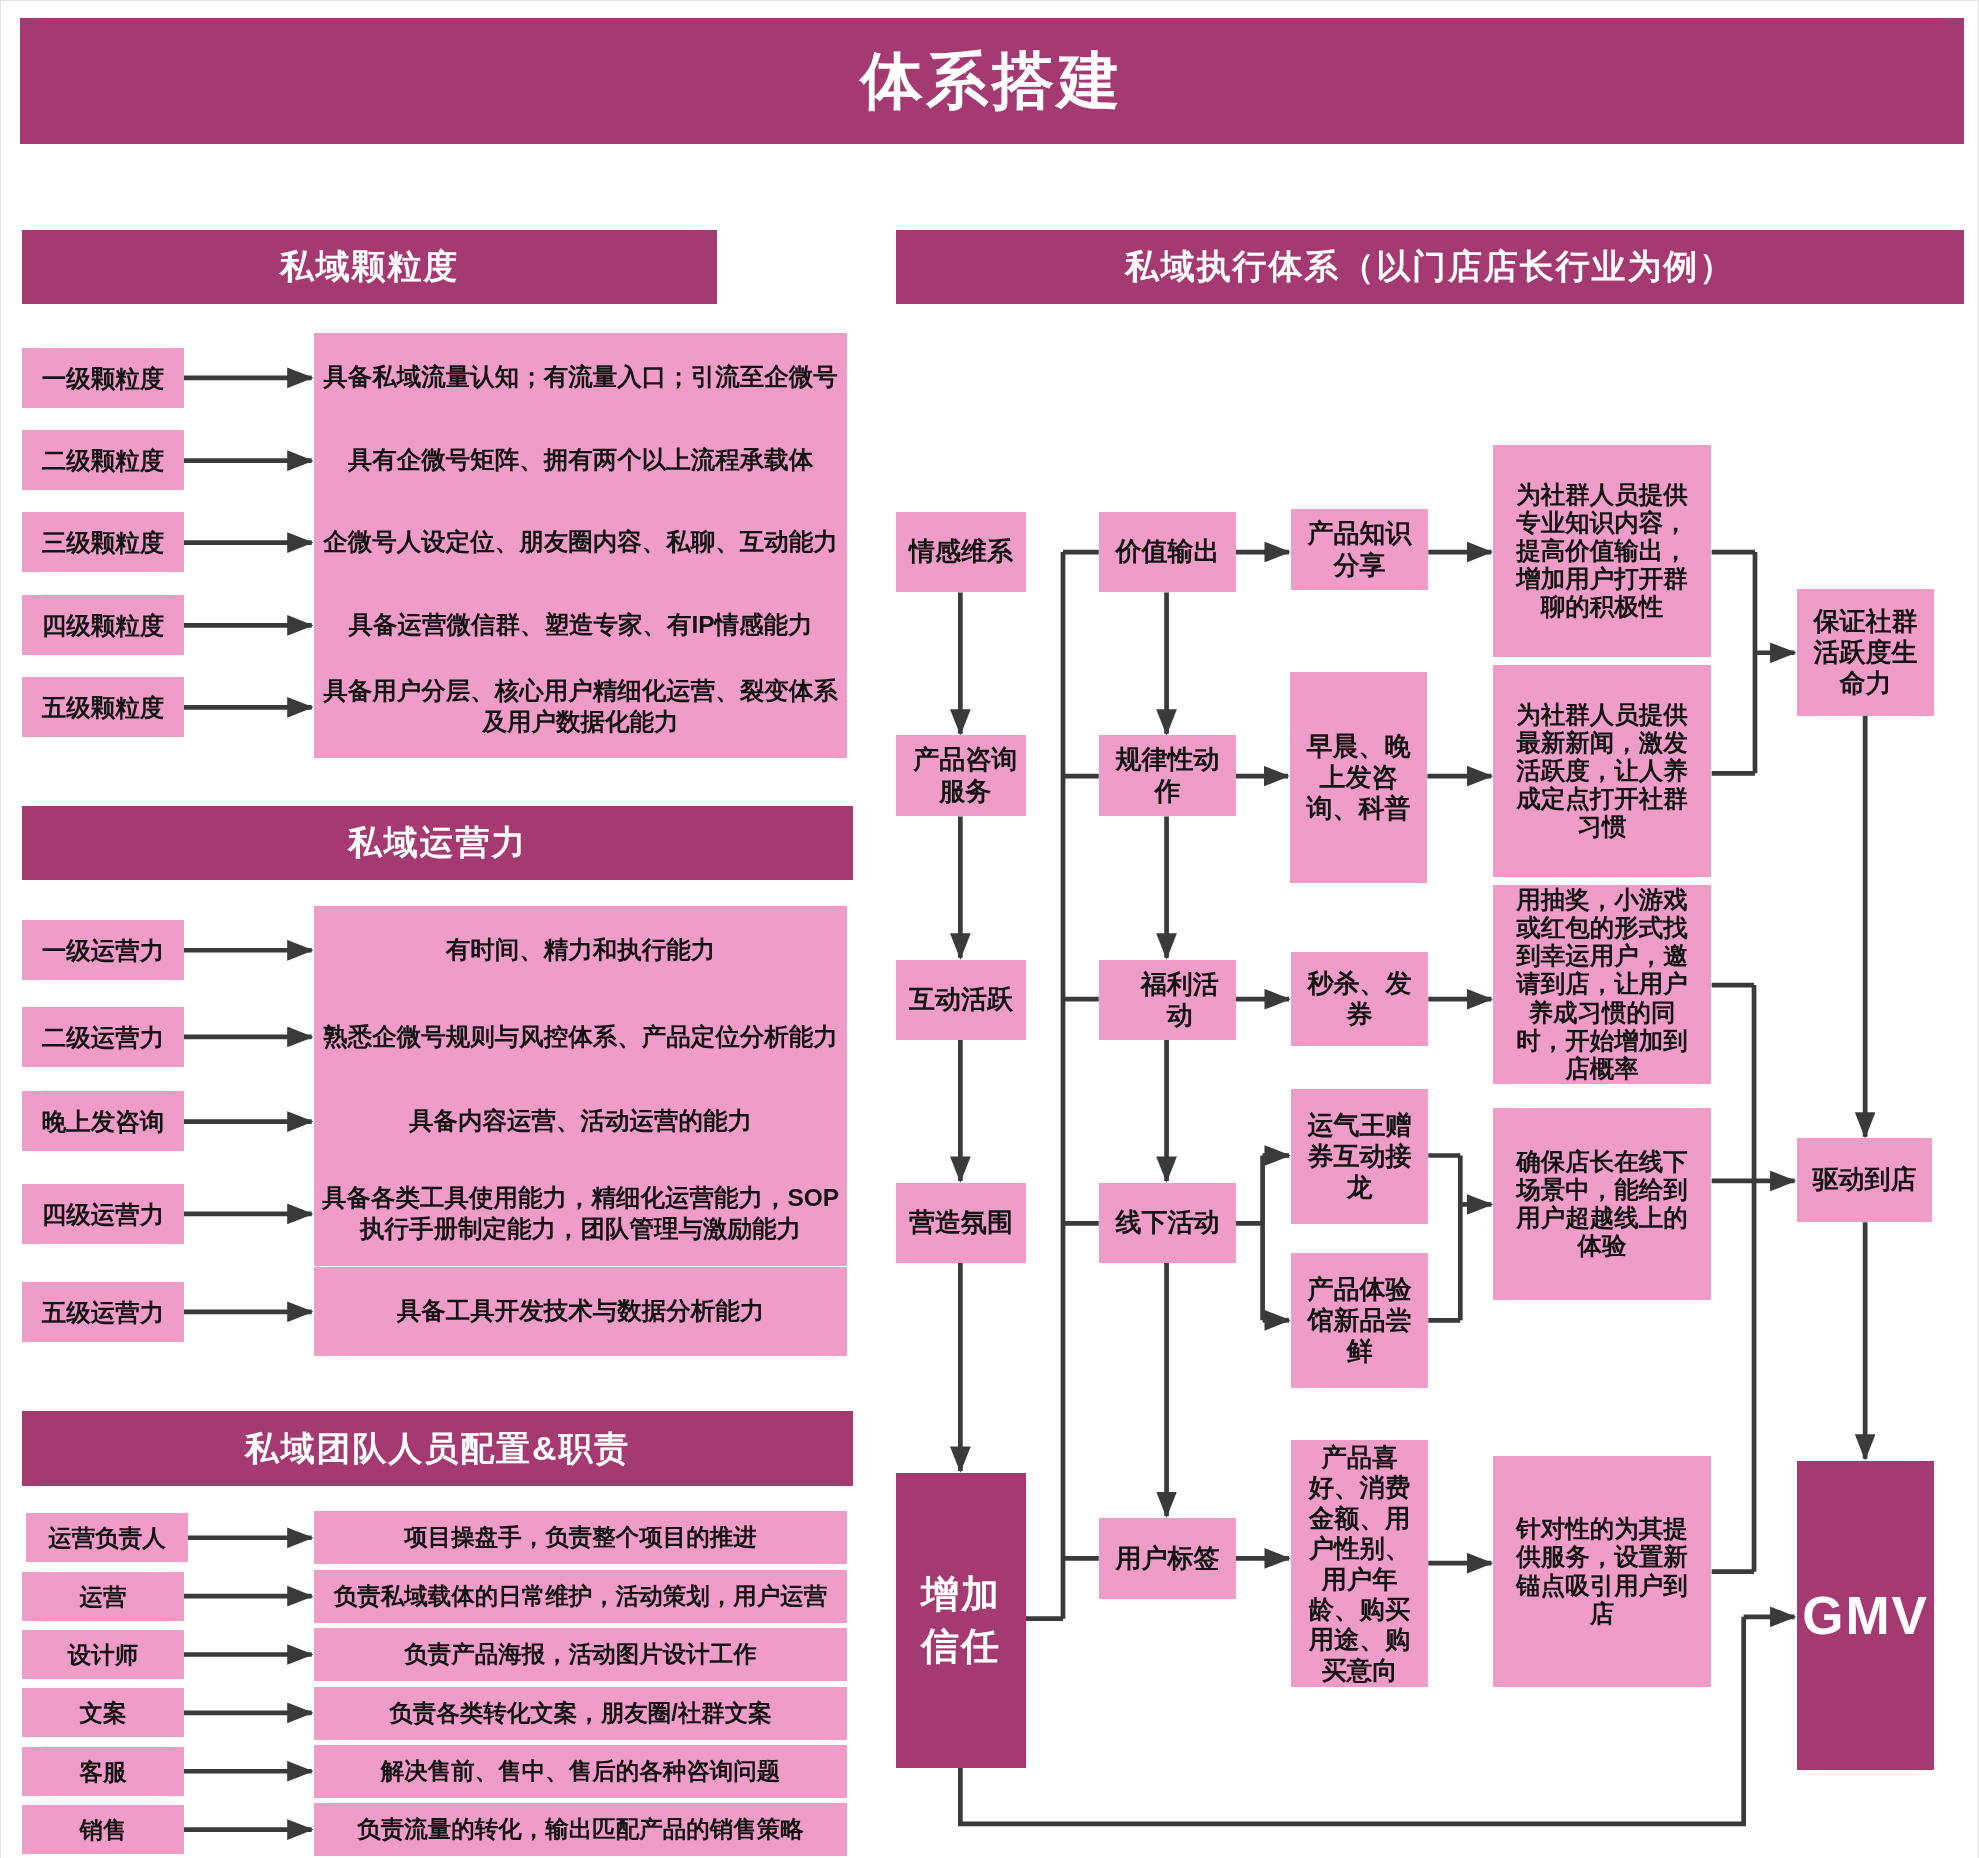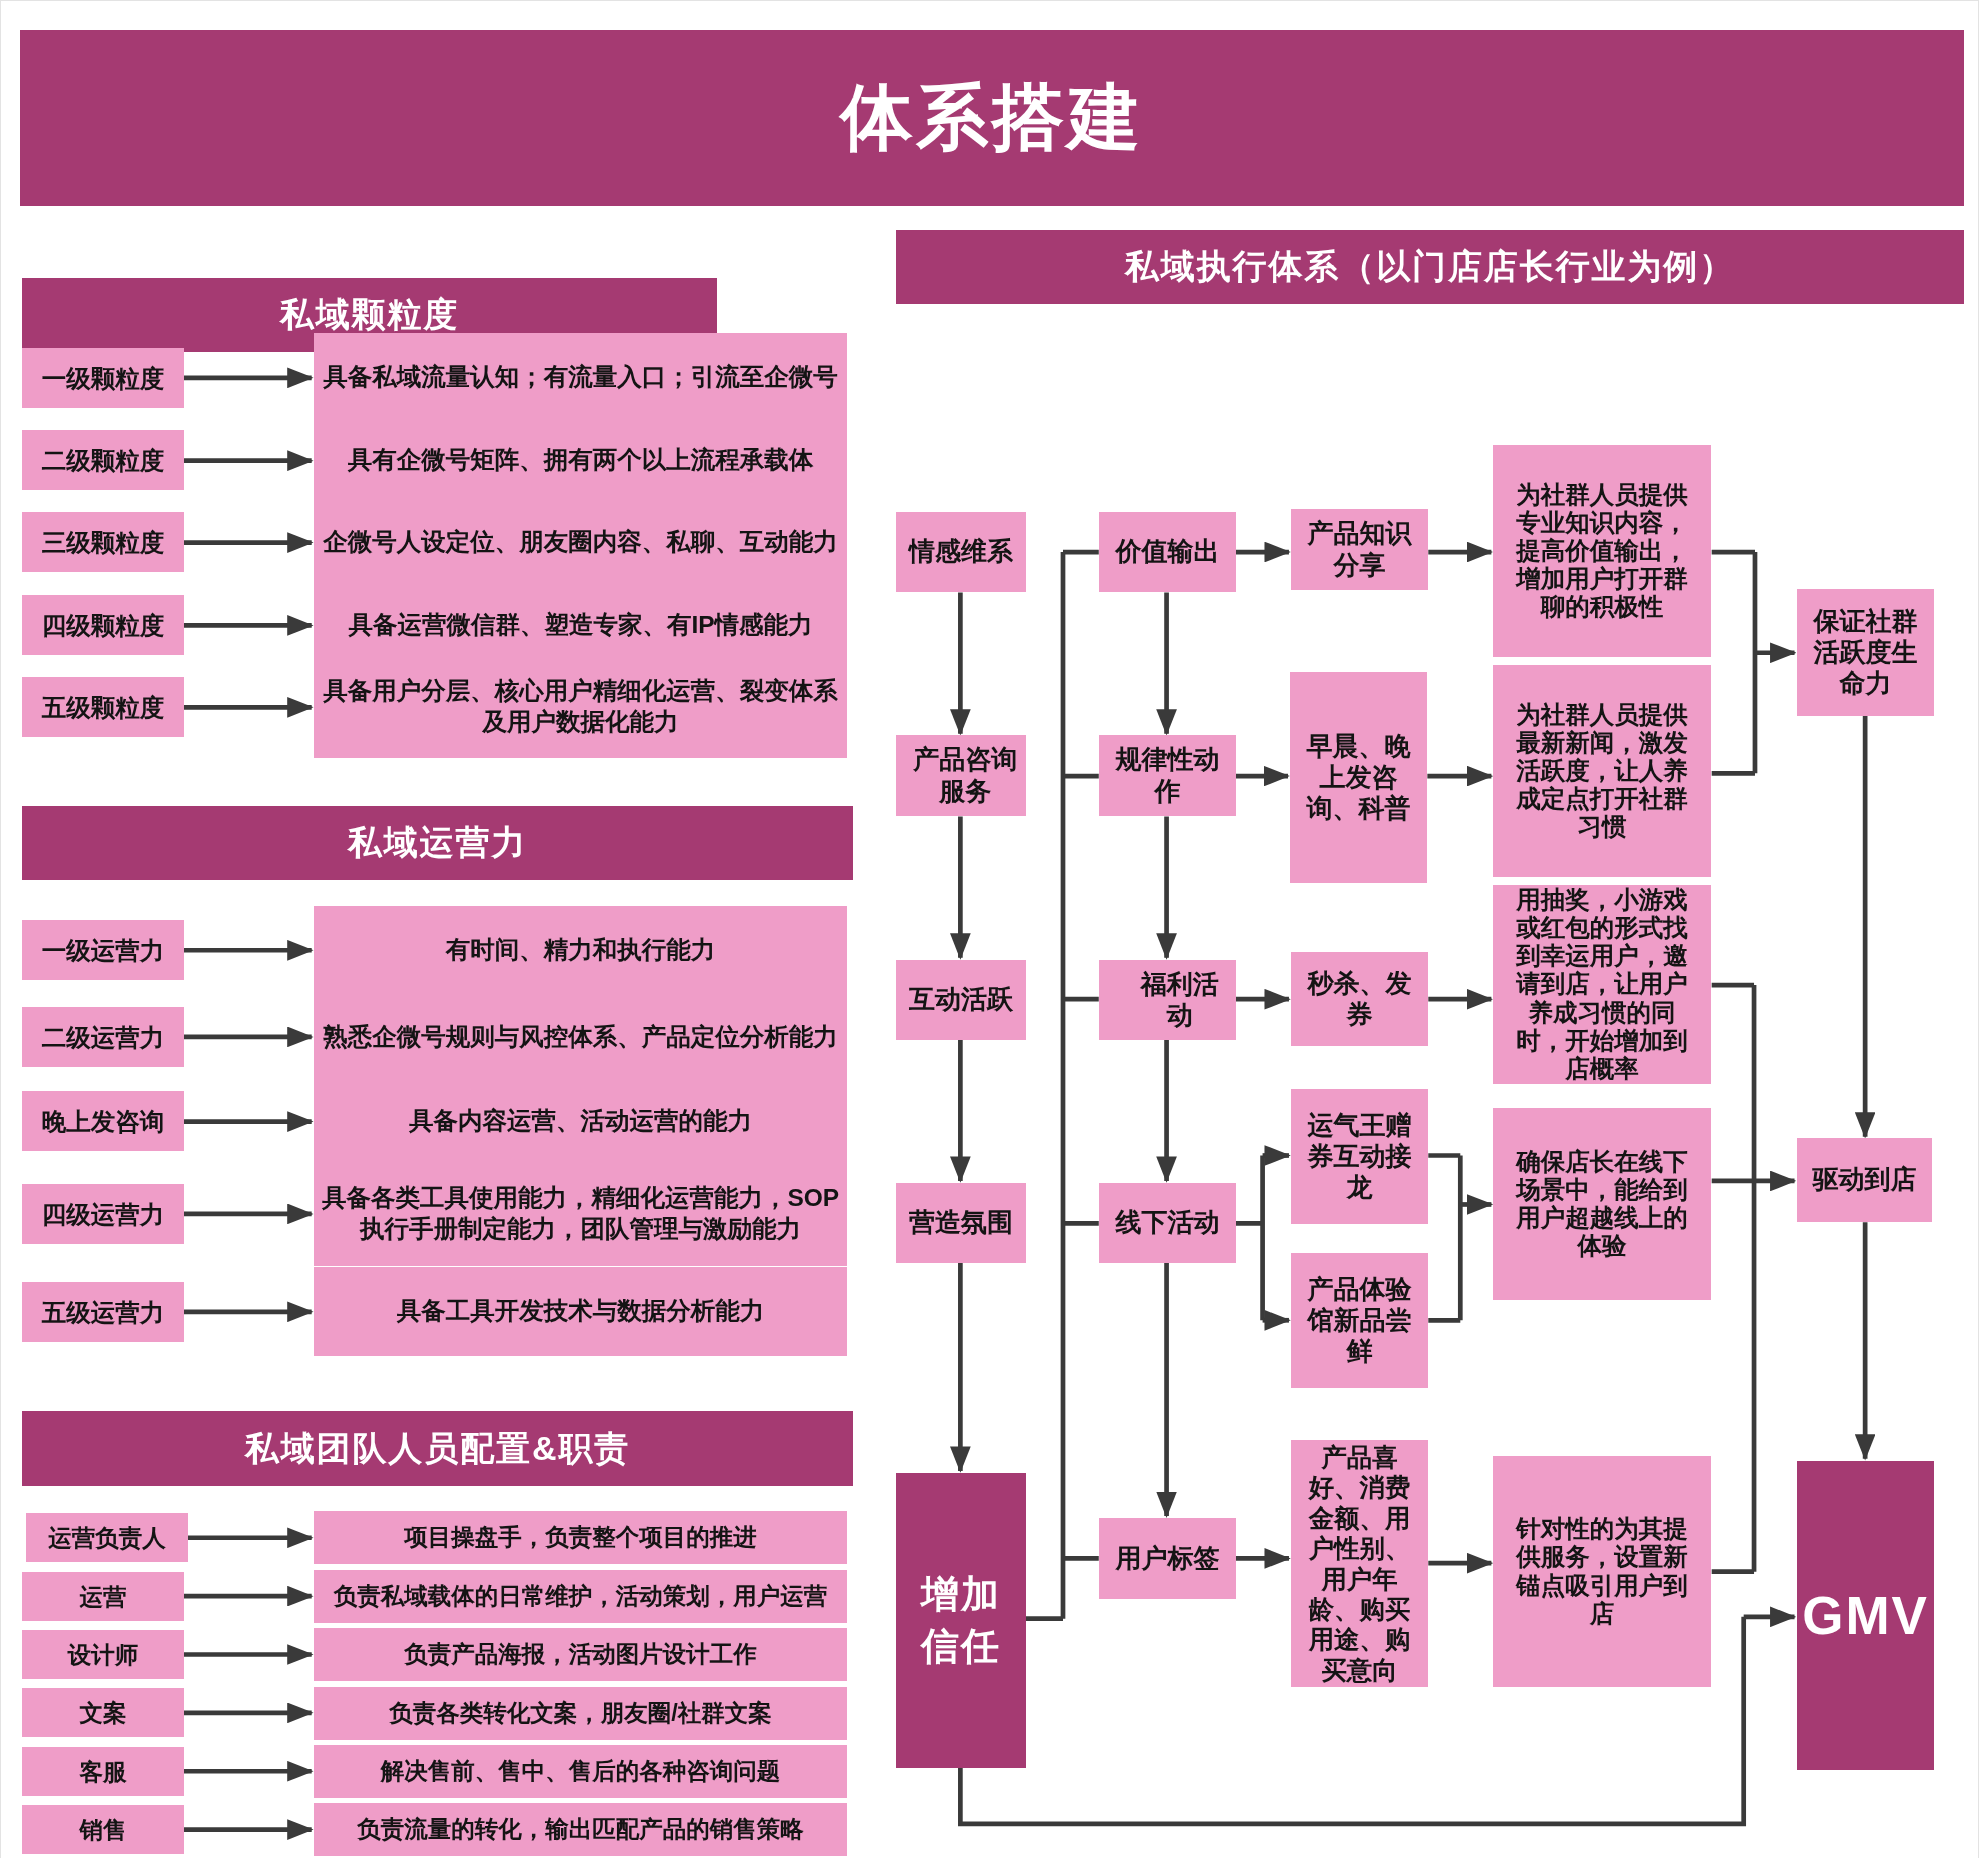--- a/index.html
+++ b/index.html
@@ -7,21 +7,21 @@
     position:relative;width:1979px;height:1859px;background:#fff;
     font-family:"Liberation Sans","DejaVu Sans",sans-serif;
     overflow:hidden;border:0.9px solid #e3e3e3;box-sizing:border-box;
     color:#111;
   }
   .band{
     position:absolute;background:#A53A72;color:#fff;
     display:flex;align-items:center;justify-content:center;
     font-weight:700;text-align:center;
   }
-  #title-band{left:19px;top:29px;width:1944px;height:176px;font-size:72px;letter-spacing:3.8px;}
+  #title-band{left:19px;top:17px;width:1944px;height:126px;font-size:62px;letter-spacing:3.8px;}
   .sec-hdr{font-size:34px;letter-spacing:1.9px;}
   .pink{
     position:absolute;background:#EF9DC8;
     display:flex;align-items:center;justify-content:center;
     text-align:center;font-weight:600;color:#141414;
     box-sizing:border-box;
   }
   .dark{
     position:absolute;background:#A53A72;color:#fff;
     display:flex;align-items:center;justify-content:center;
@@ -105,21 +105,21 @@
       <path marker-end="url(#arw)" d="M1863 692 H1905"></path>
       <path marker-end="url(#arw)" d="M1817 1253 H1905"></path>
       <path marker-end="url(#arw)" d="M1980 759 V1206"></path>
       <path marker-end="url(#arw)" d="M1980 1297 V1548"></path>
       <path marker-end="url(#arw)" d="M1851 1716 H1905"></path>
     </g>
   </svg>
 
   <div id="title-band" class="band bx">体系搭建</div>
 
-  <div class="band sec-hdr bx" style="left:21px;top:229px;width:695px;height:74px;margin-top:48px;">私域颗粒度</div>
+  <div class="band sec-hdr bx" style="left:21px;top:229px;width:695px;height:74px;">私域颗粒度</div>
 
   <div class="pink lbl bx" style="left:21px;top:347px;width:162px;height:60px;">一级颗粒度</div>
   <div class="pink dsc bx" style="left:313px;top:332px;width:533px;height:89px;">具备私域流量认知；有流量入口；引流至企微号</div>
   <div class="pink lbl bx" style="left:21px;top:429px;width:162px;height:60px;">二级颗粒度</div>
   <div class="pink dsc bx" style="left:313px;top:415px;width:533px;height:89px;">具有企微号矩阵、拥有两个以上流程承载体</div>
   <div class="pink lbl bx" style="left:21px;top:511px;width:162px;height:60px;">三级颗粒度</div>
   <div class="pink dsc bx" style="left:313px;top:497px;width:533px;height:89px;">企微号人设定位、朋友圈内容、私聊、互动能力</div>
   <div class="pink lbl bx" style="left:21px;top:594px;width:162px;height:60px;">四级颗粒度</div>
   <div class="pink dsc bx" style="left:313px;top:580px;width:533px;height:89px;">具备运营微信群、塑造专家、有IP情感能力</div>
   <div class="pink lbl bx" style="left:21px;top:676px;width:162px;height:60px;">五级颗粒度</div>

